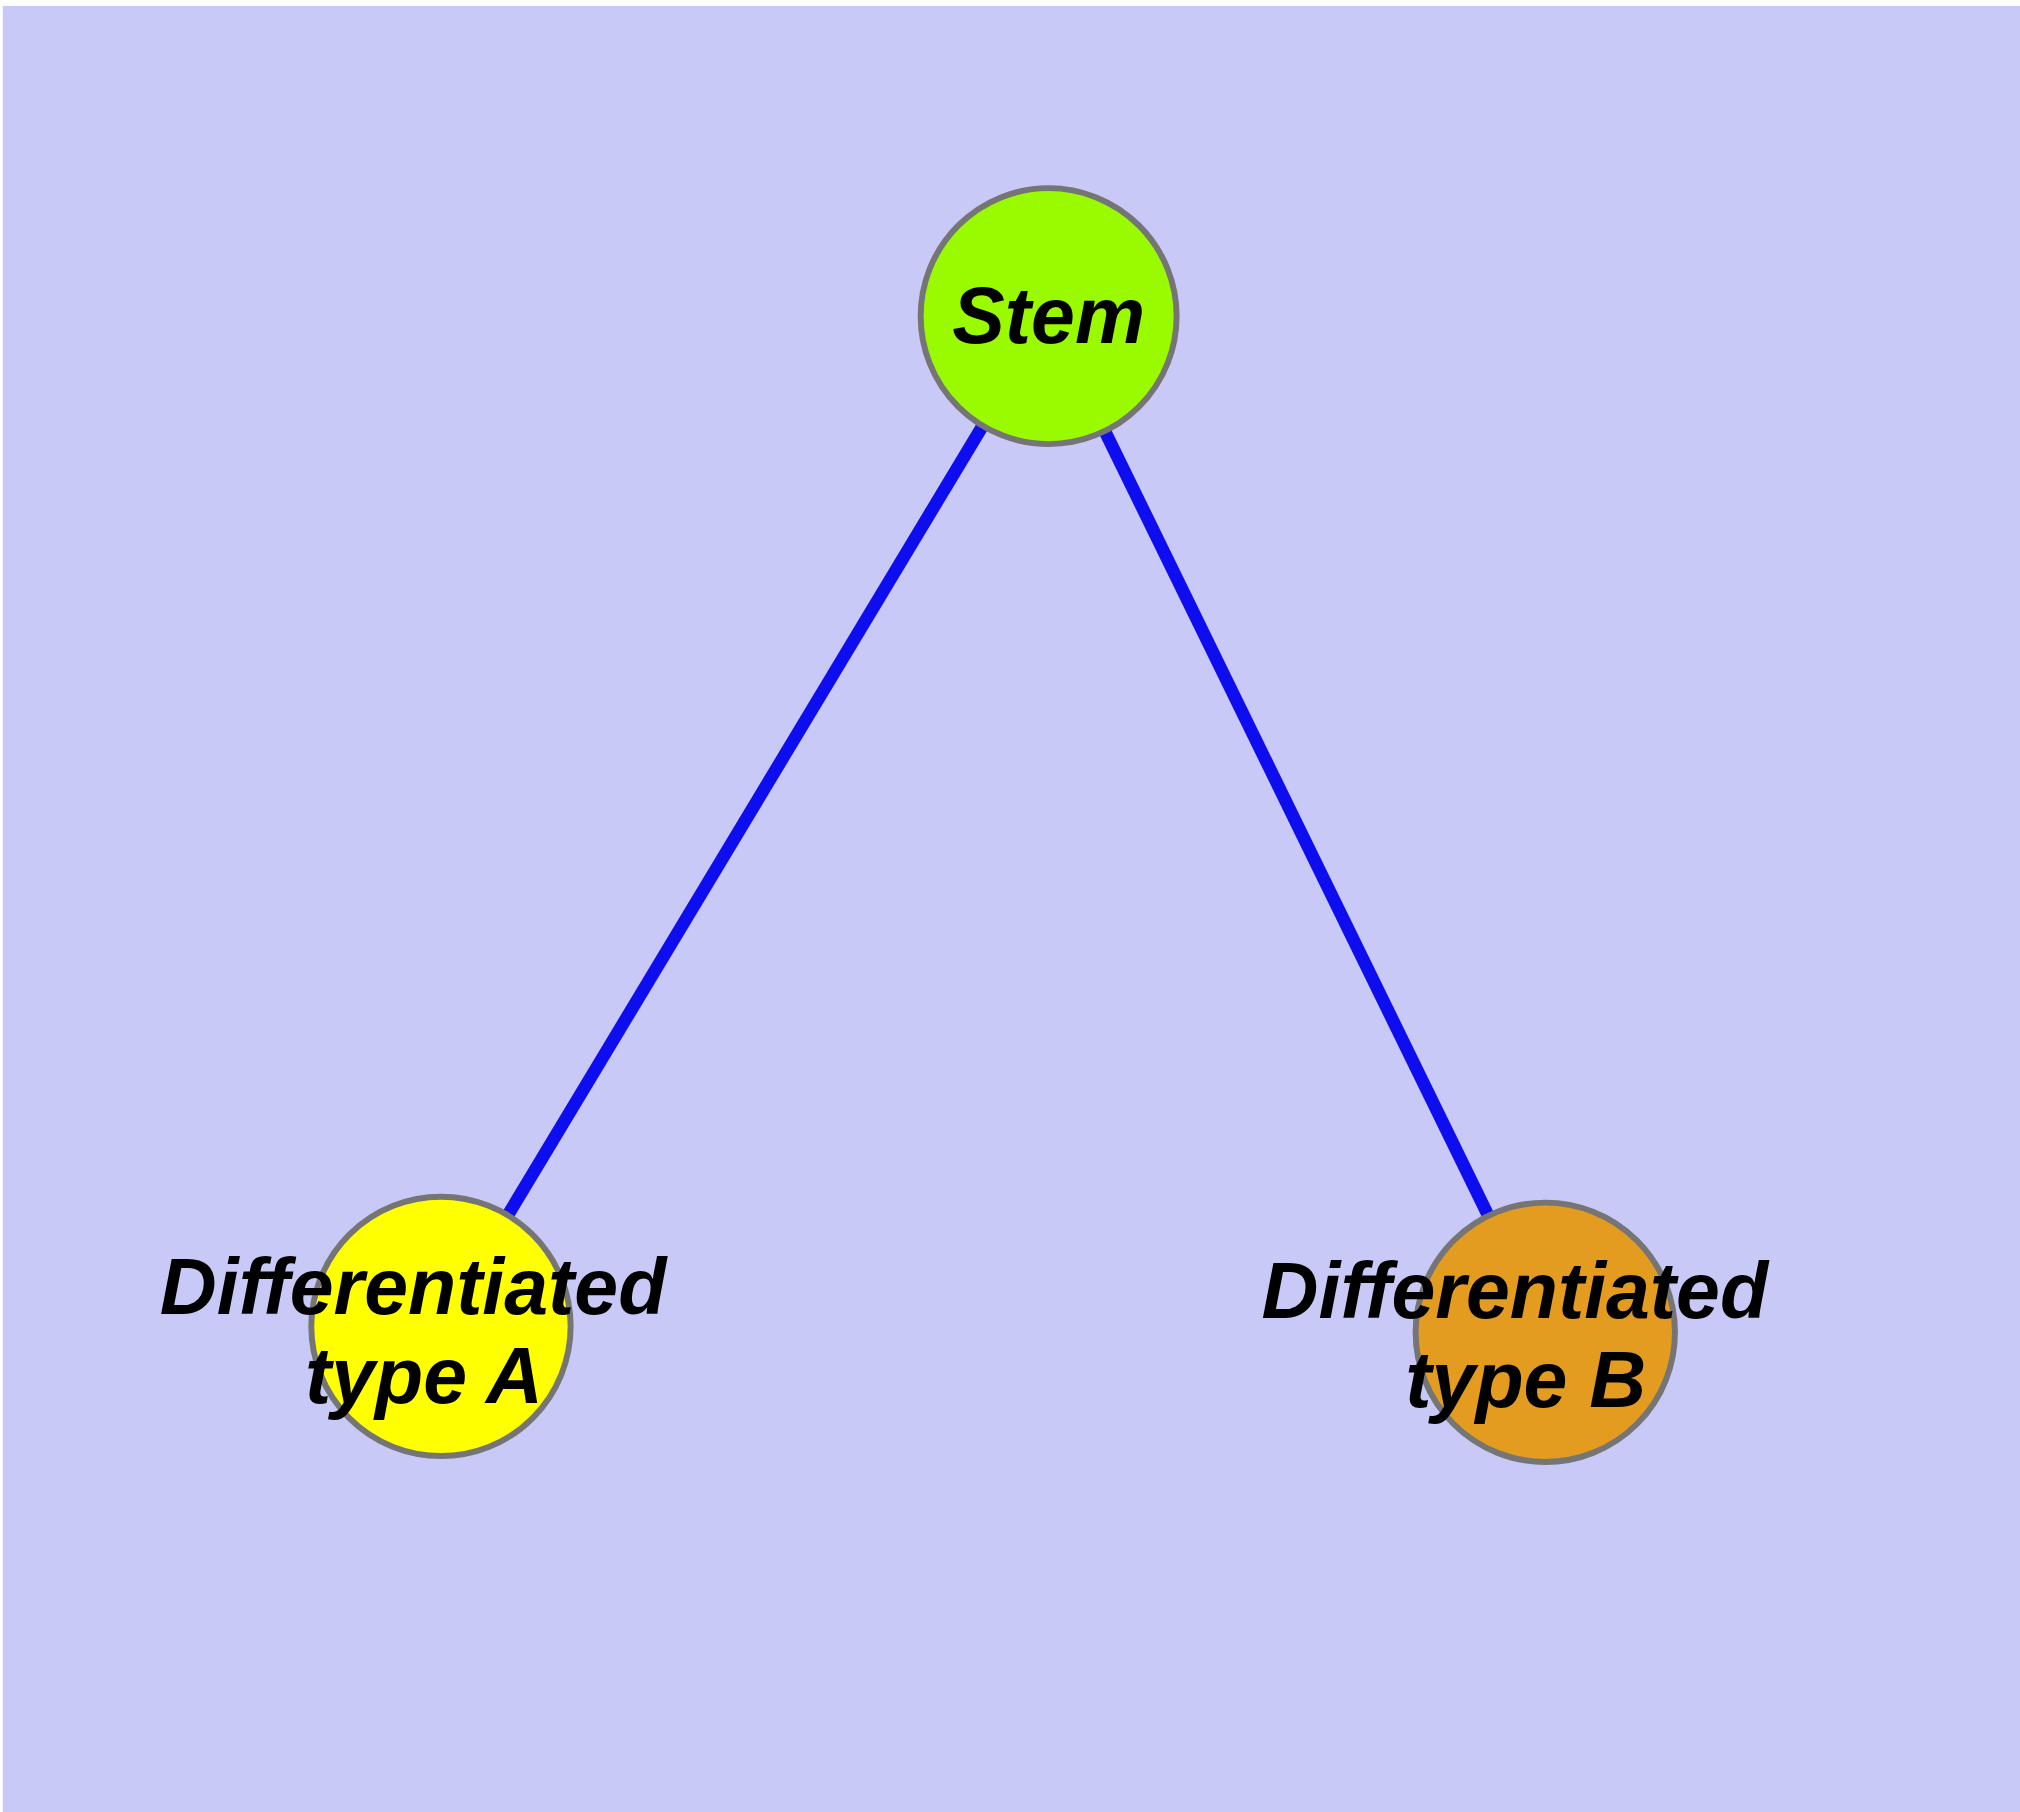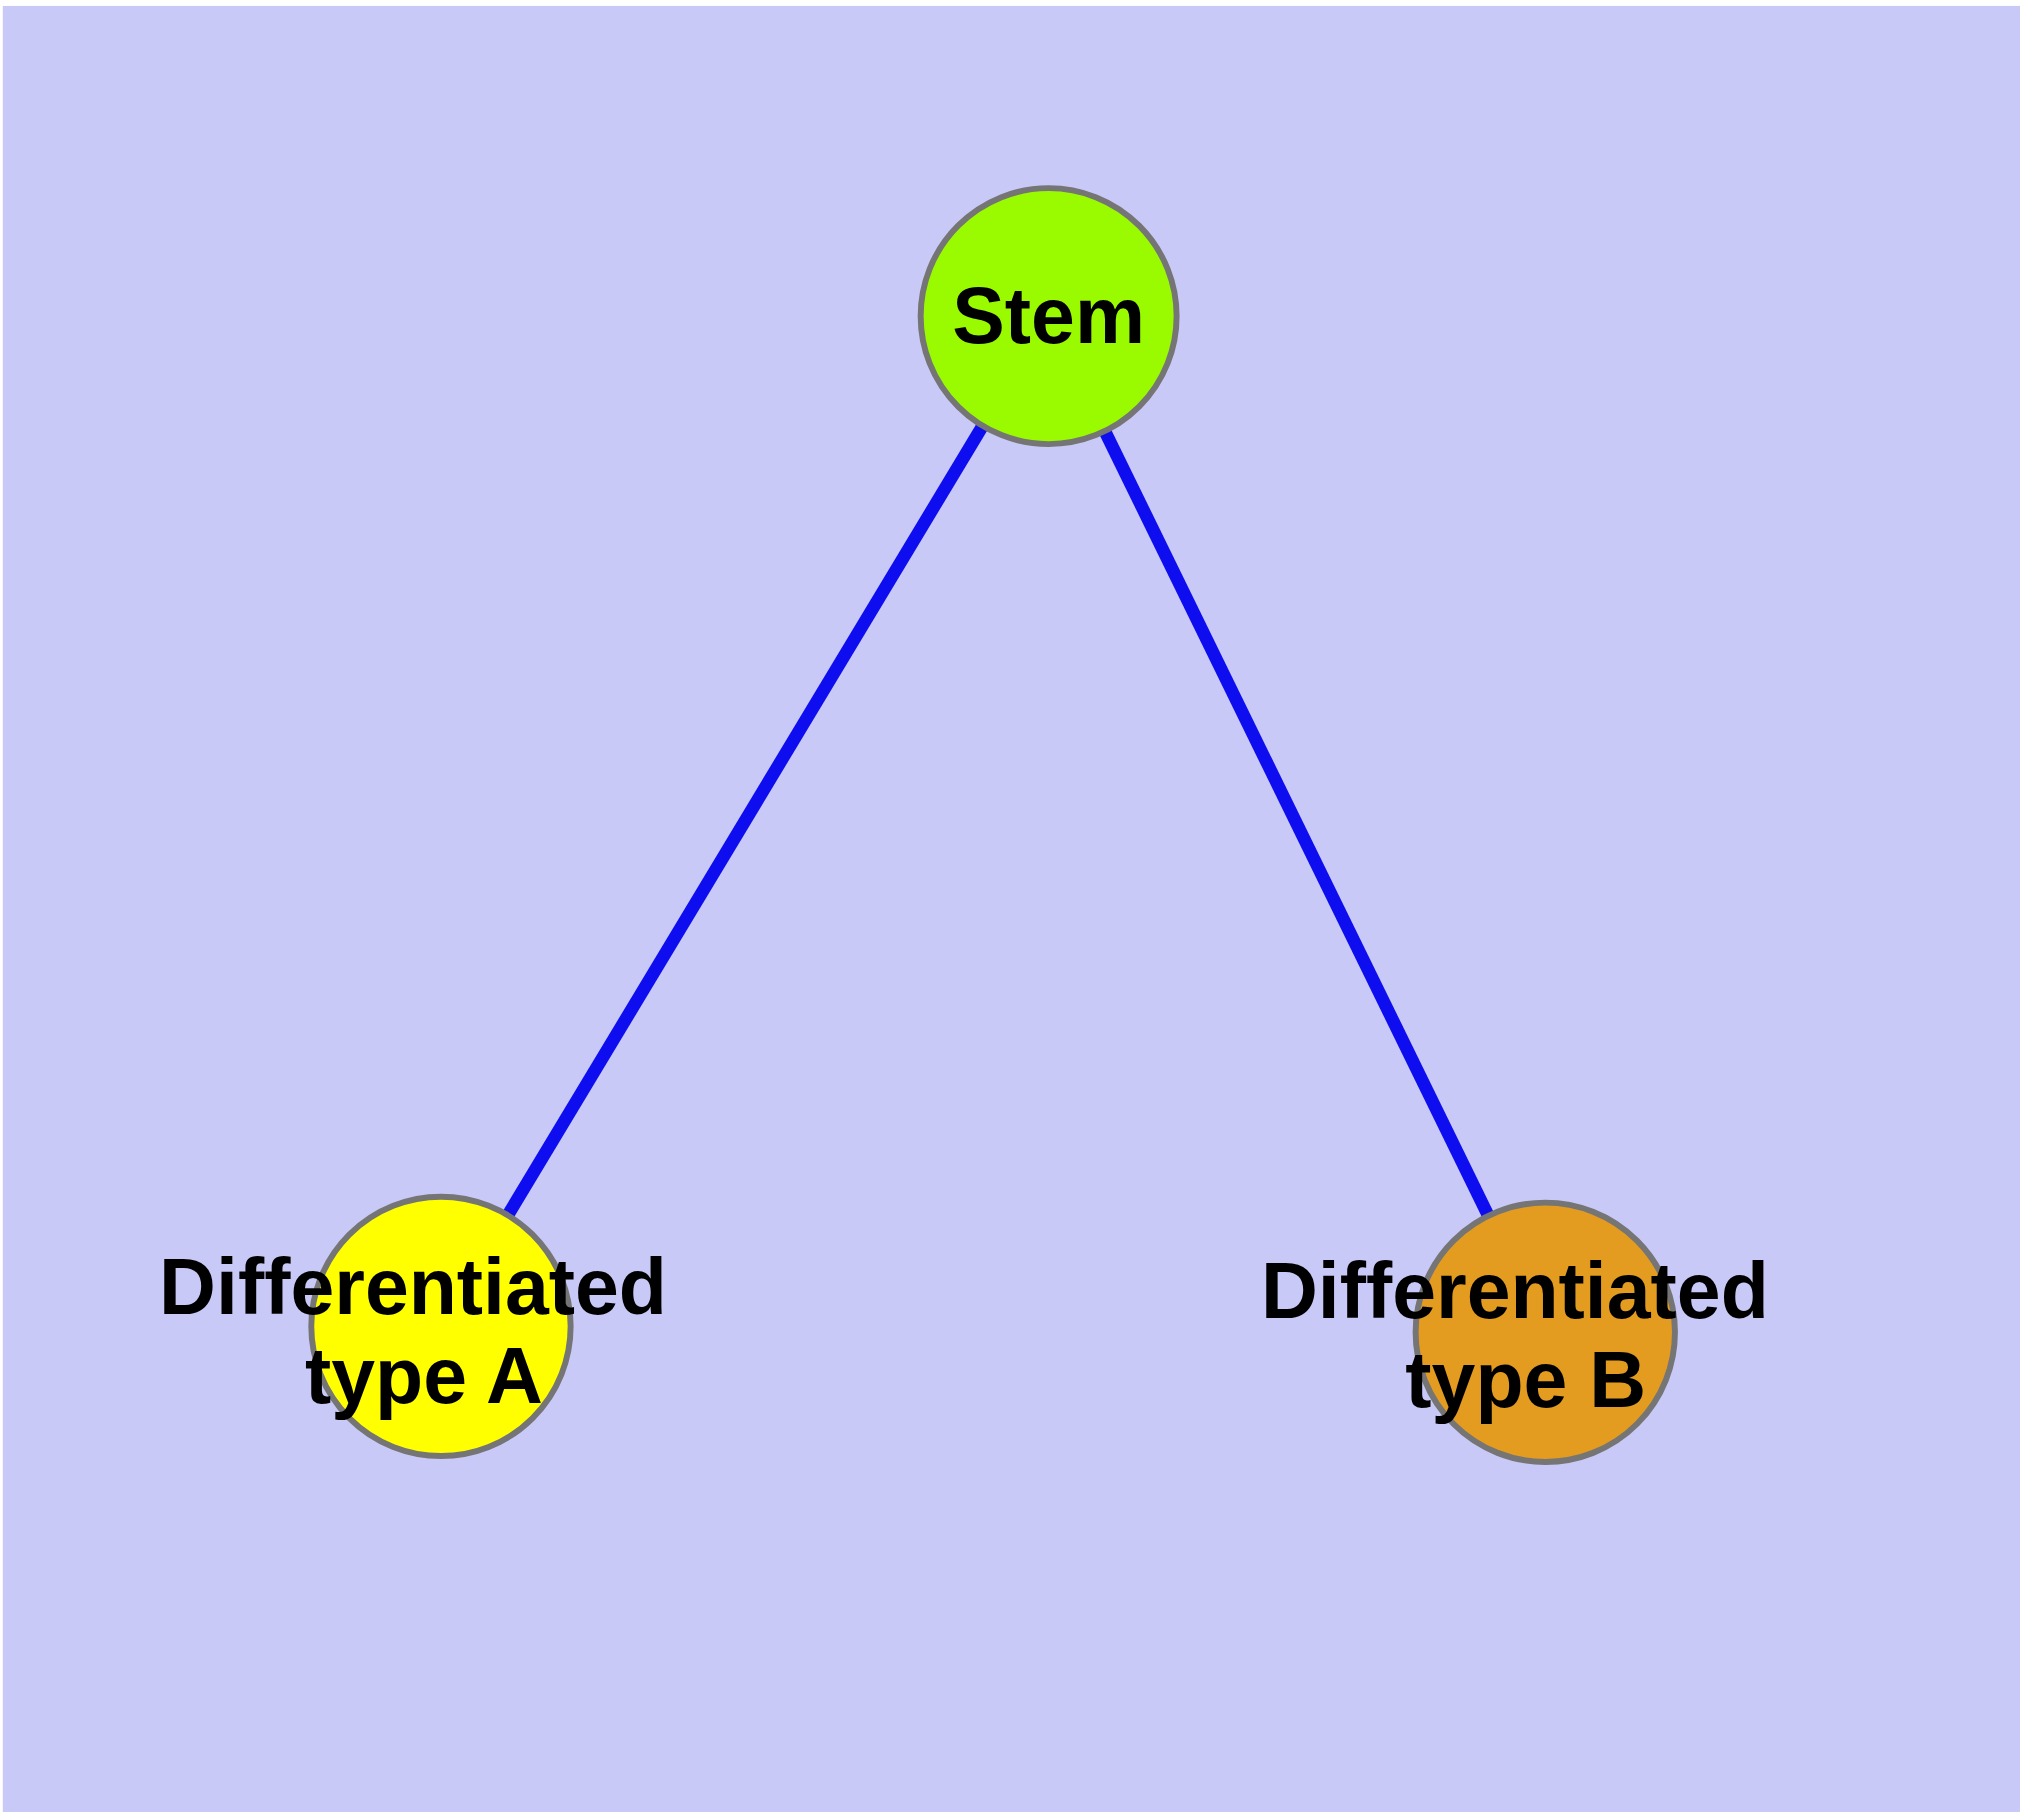--- a/index.html
+++ b/index.html
@@ -7,20 +7,21 @@
     padding: 0;
     background: #FFFFFF;
     width: 2021px;
     height: 1812px;
     overflow: hidden;
   }
   .diagram-wrap {
     position: relative;
     width: 2009px;
     height: 1812px;
+    font-style: italic;
   }
   svg {
     display: block;
     width: 2021px;
     height: 1812px;
   }
   .node-label {
     font-family: "Liberation Sans", "DejaVu Sans", sans-serif;
     font-weight: bold;
     font-size: 93px;

